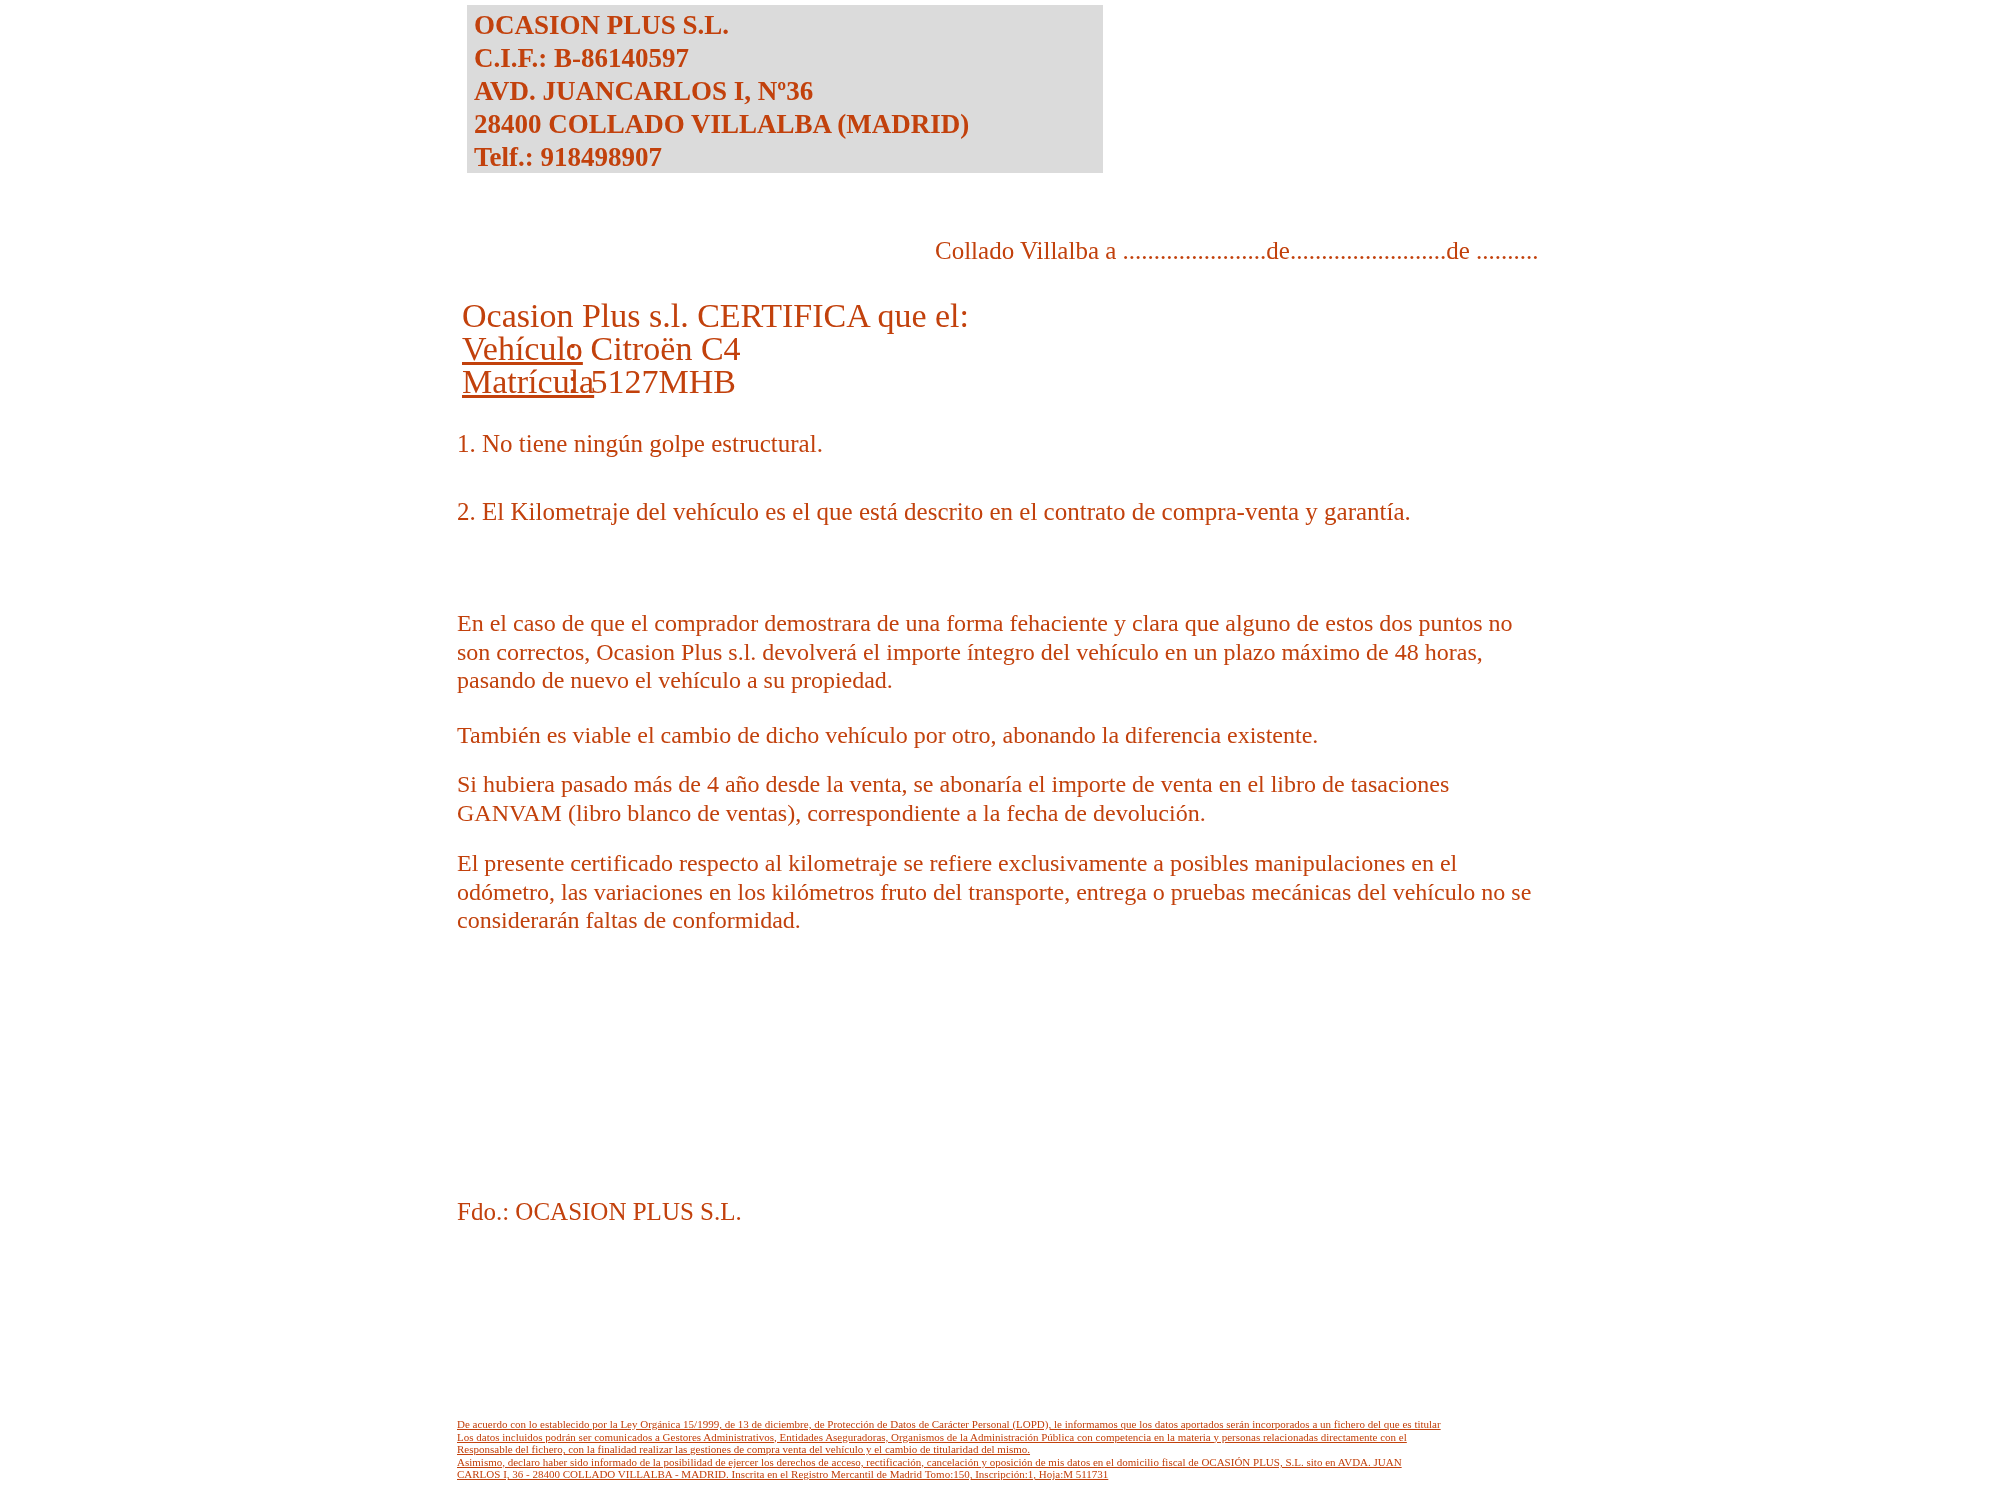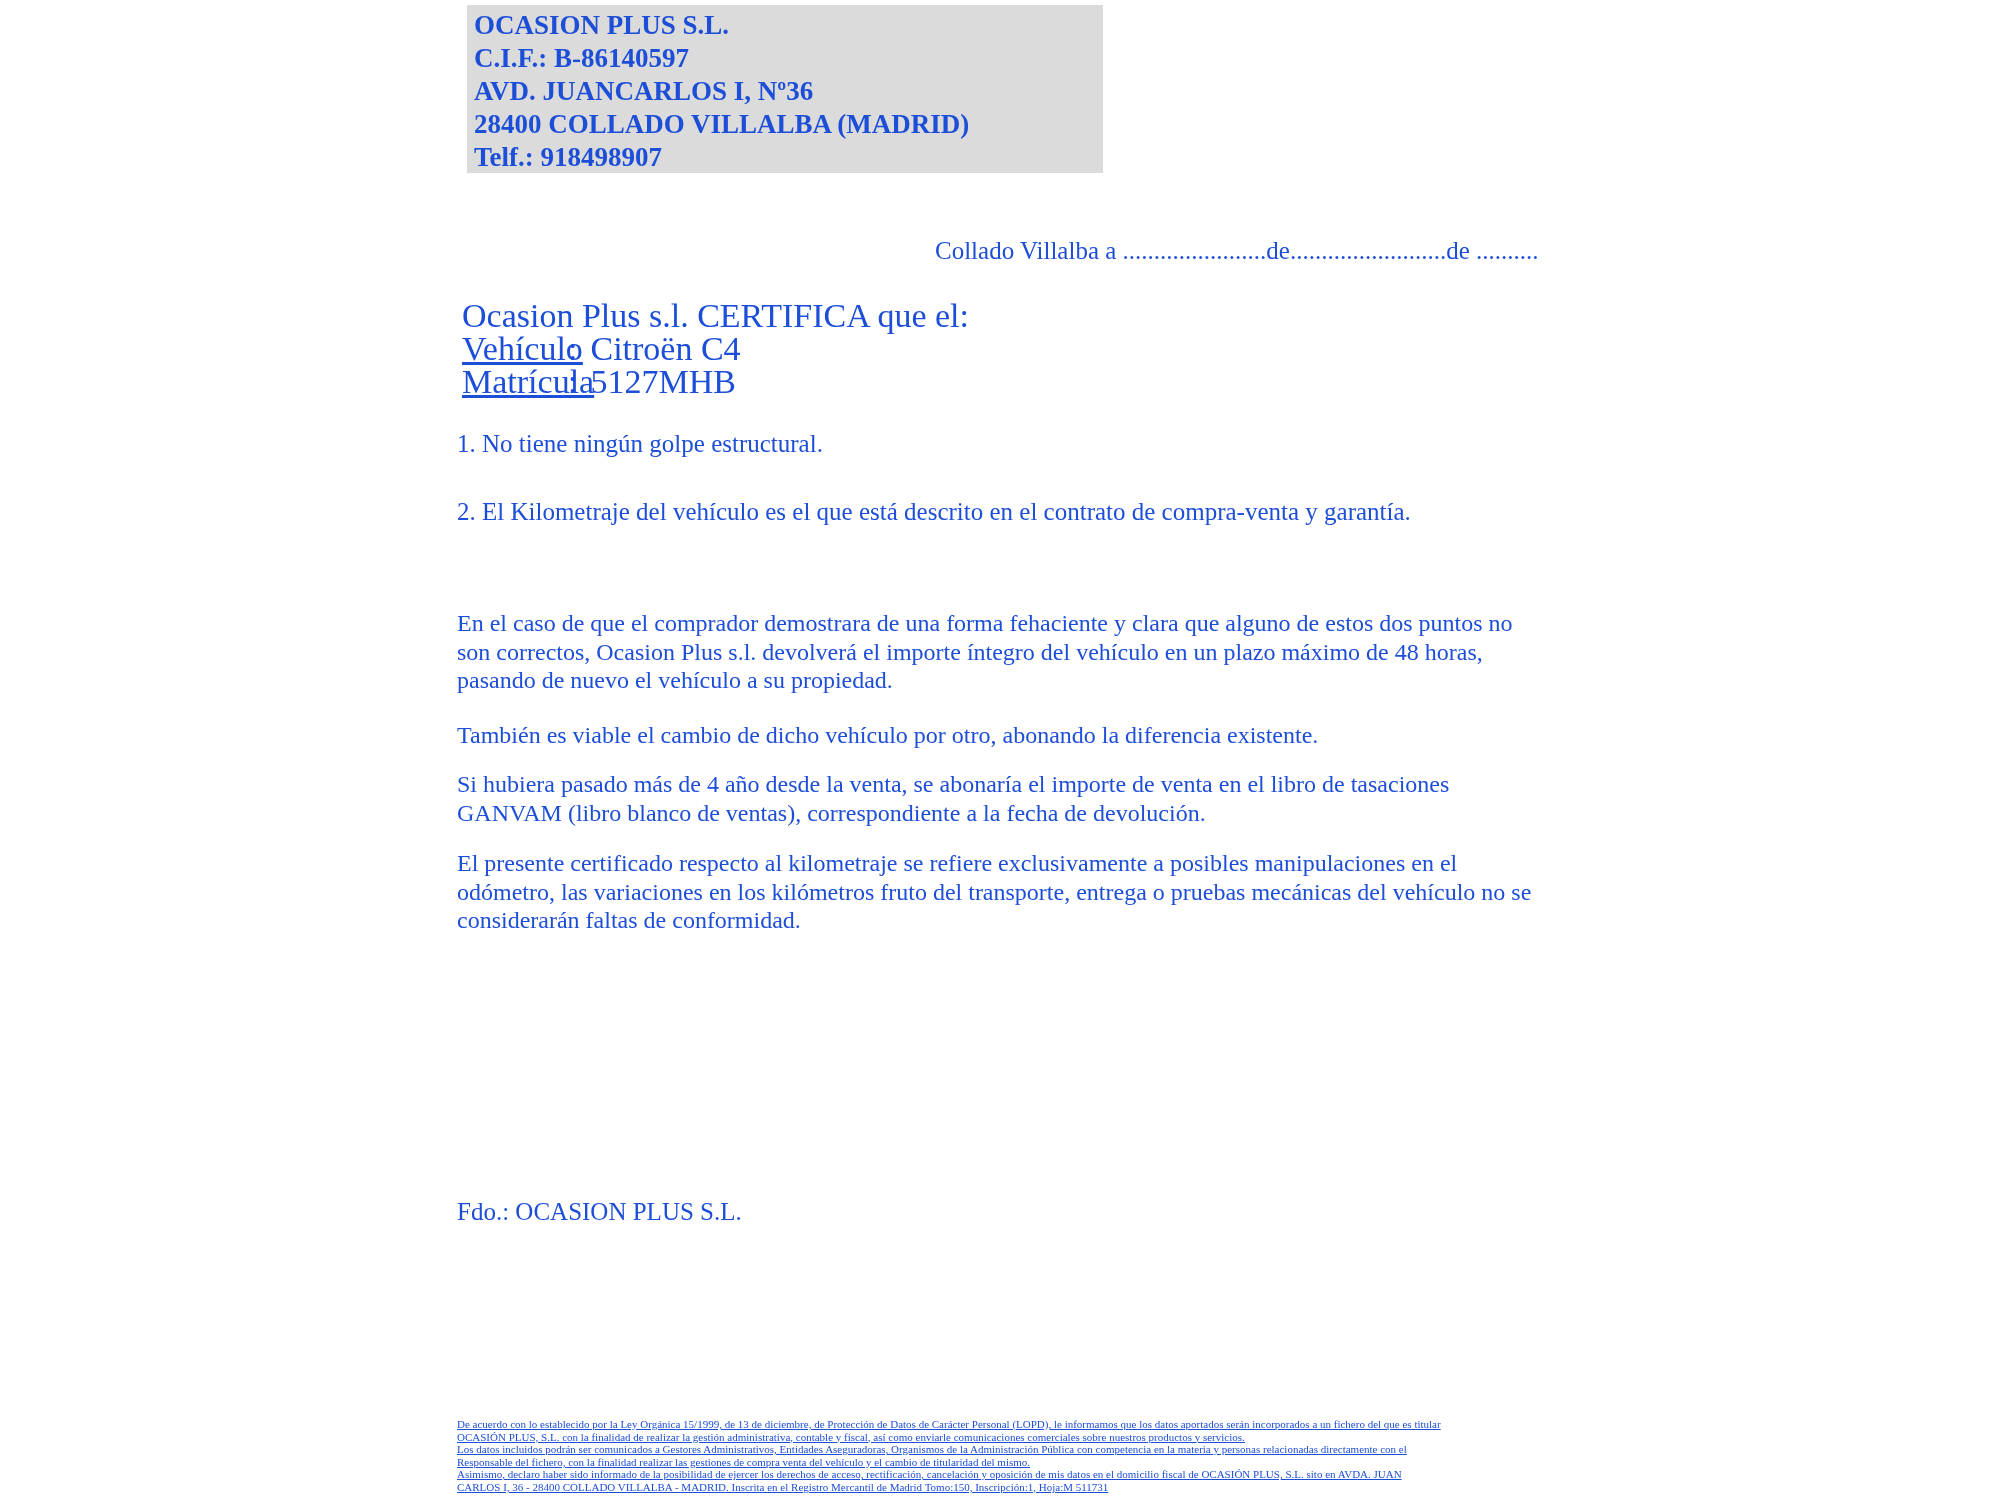--- a/index.html
+++ b/index.html
@@ -6,21 +6,21 @@
     margin: 0;
     padding: 0;
     background: #ffffff;
   }
   .page {
     position: relative;
     width: 2000px;
     height: 1500px;
     background: #ffffff;
     font-family: "Liberation Serif", "DejaVu Serif", serif;
-    color: #1d4ed8;
+    color: #c2410c;
     overflow: hidden;
   }
   .header-box {
     position: absolute;
     left: 467px;
     top: 5px;
     width: 636px;
     height: 168px;
     box-sizing: border-box;
     background: #dbdbdb;
@@ -124,20 +124,19 @@
 
   <div class="para para1">En el caso de que el comprador demostrara de una forma fehaciente y clara que alguno de estos dos puntos no son correctos, Ocasion Plus s.l. devolverá el importe íntegro del vehículo en un plazo máximo de 48 horas, pasando de nuevo el vehículo a su propiedad.</div>
   <div class="para para2">También es viable el cambio de dicho vehículo por otro, abonando la diferencia existente.</div>
   <div class="para para3">Si hubiera pasado más de 4 año desde la venta, se abonaría el importe de venta en el libro de tasaciones GANVAM (libro blanco de ventas), correspondiente a la fecha de devolución.</div>
   <div class="para para4">El presente certificado respecto al kilometraje se refiere exclusivamente a posibles manipulaciones en el odómetro, las variaciones en los kilómetros fruto del transporte, entrega o pruebas mecánicas del vehículo no se considerarán faltas de conformidad.</div>
 
   <div class="signature">Fdo.: OCASION PLUS S.L.</div>
 
   <div class="legal-footer">
     <div>De acuerdo con lo establecido por la Ley Orgánica 15/1999, de 13 de diciembre, de Protección de Datos de Carácter Personal (LOPD), le informamos que los datos aportados serán incorporados a un fichero del que es titular</div>
-    <div>OCASIÓN PLUS, S.L. con la finalidad de realizar la gestión administrativa, contable y fiscal, así como enviarle comunicaciones comerciales sobre nuestros productos y servicios.</div>
     <div>Los datos incluidos podrán ser comunicados a Gestores Administrativos, Entidades Aseguradoras, Organismos de la Administración Pública con competencia en la materia y personas relacionadas directamente con el</div>
     <div>Responsable del fichero, con la finalidad realizar las gestiones de compra venta del vehículo y el cambio de titularidad del mismo.</div>
     <div>Asimismo, declaro haber sido informado de la posibilidad de ejercer los derechos de acceso, rectificación, cancelación y oposición de mis datos en el domicilio fiscal de OCASIÓN PLUS, S.L. sito en AVDA. JUAN</div>
     <div>CARLOS I, 36 - 28400 COLLADO VILLALBA - MADRID. Inscrita en el Registro Mercantil de Madrid Tomo:150, Inscripción:1, Hoja:M 511731</div>
   </div>
 
 </div>
 
 </body></html>

